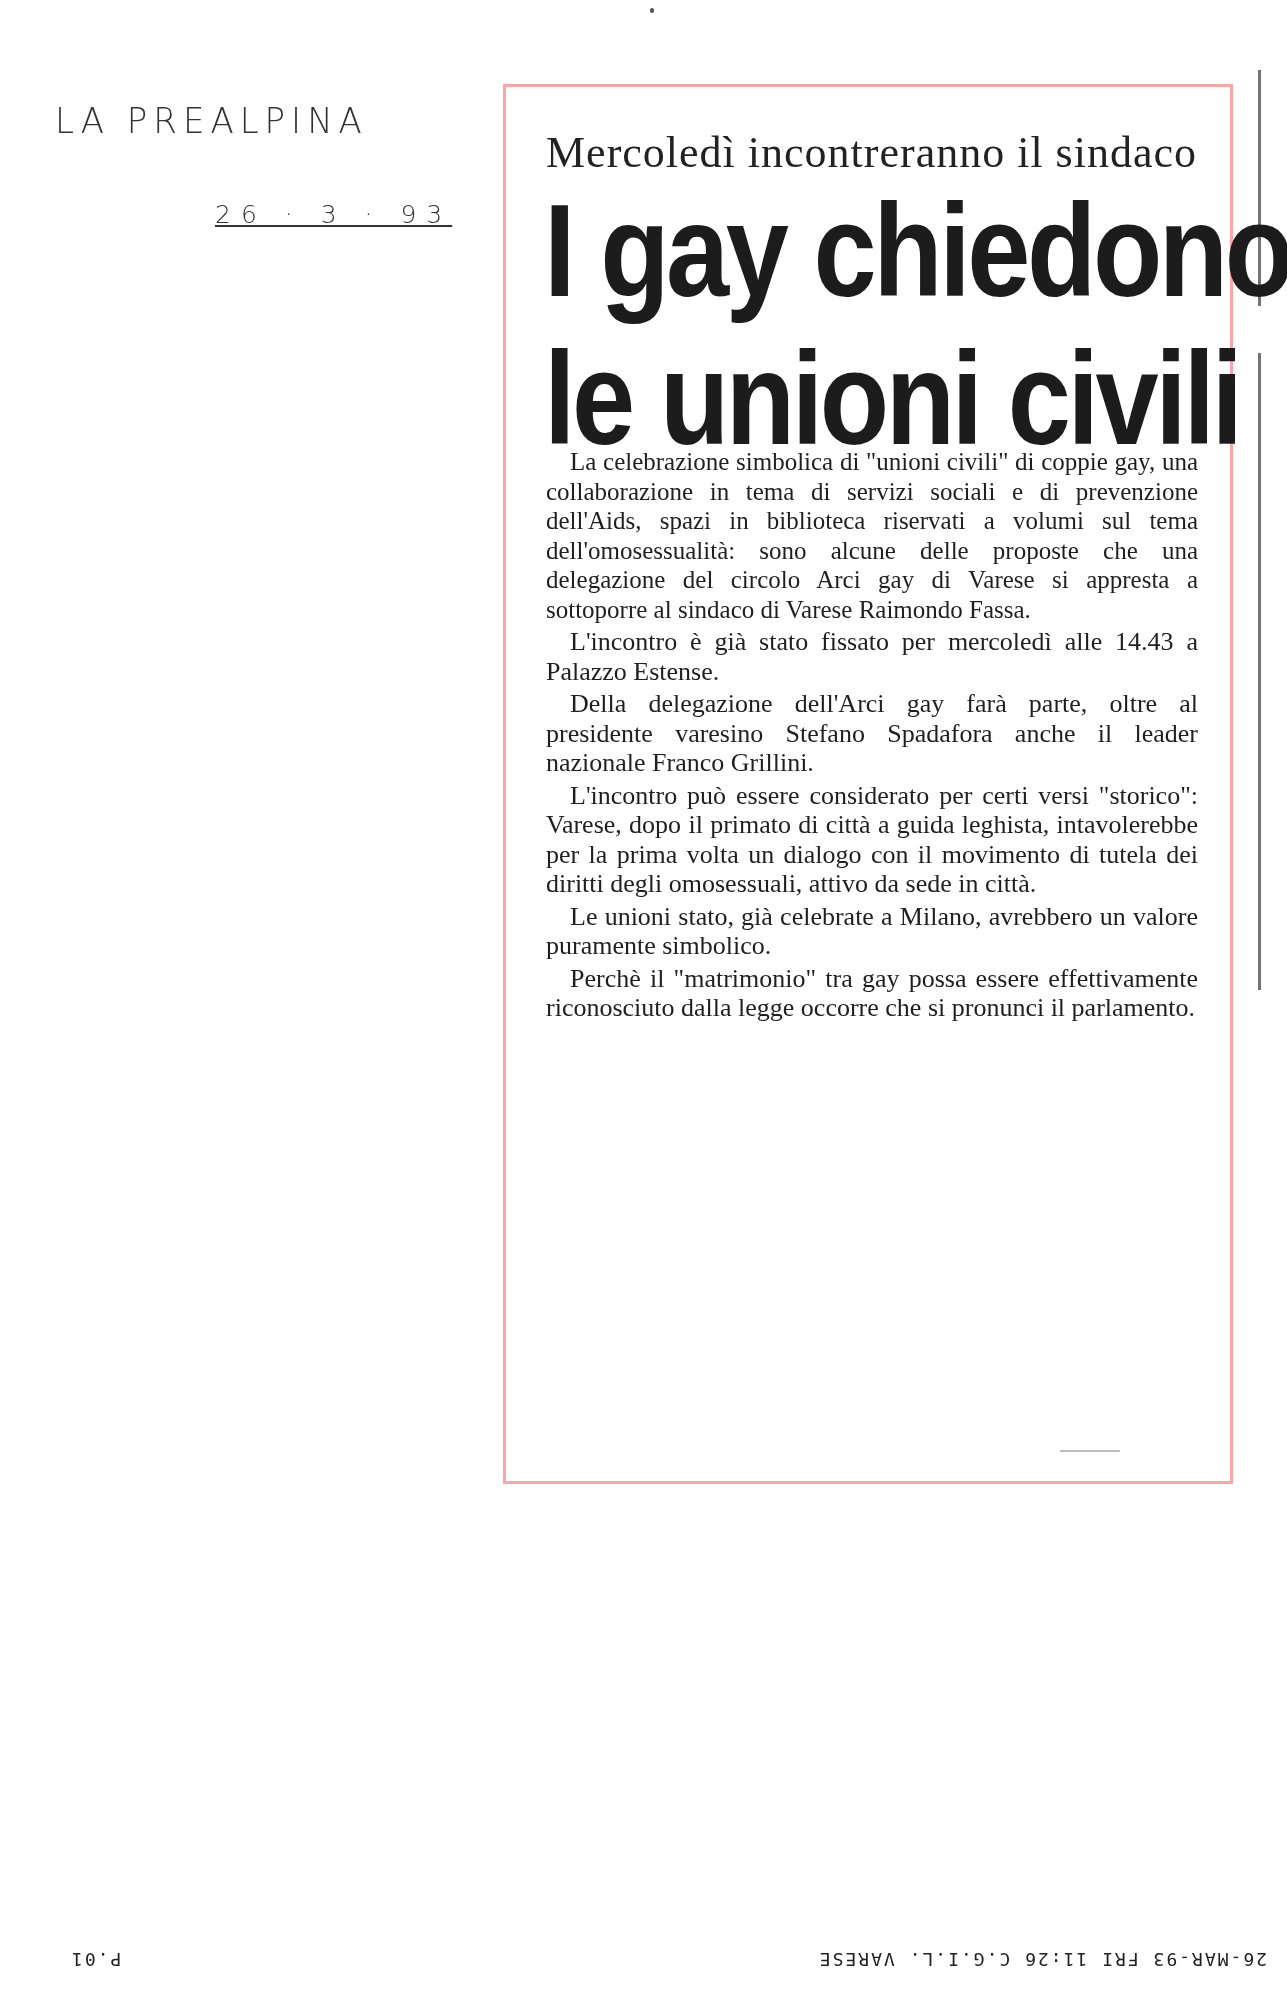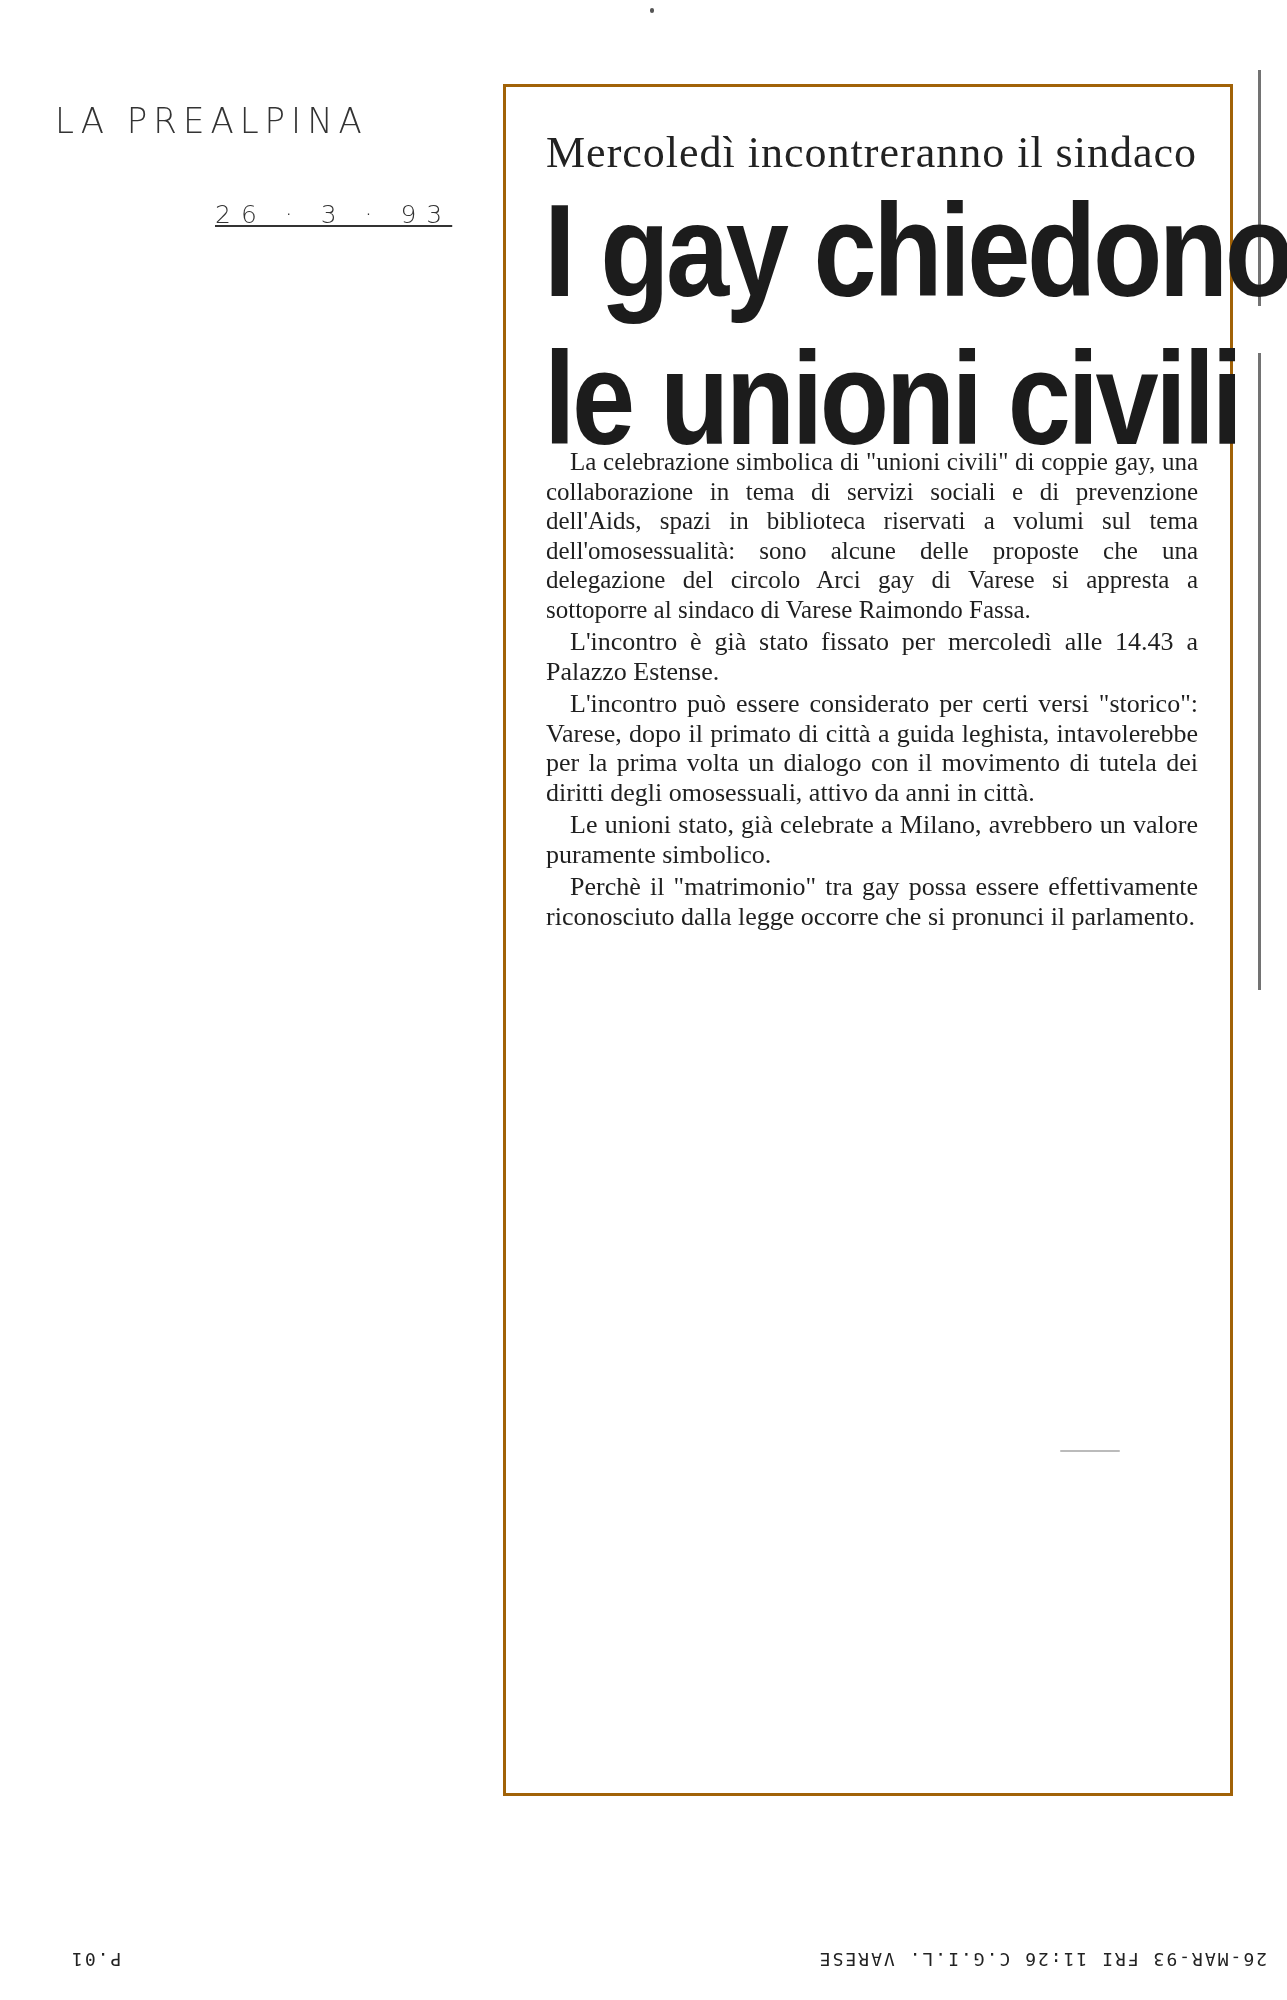--- a/index.html
+++ b/index.html
@@ -9,22 +9,22 @@
     font-family: "Liberation Serif", serif;
   }
   .hand {
     position: absolute; font-family: "DejaVu Sans", sans-serif;
     color: #333; font-weight: 300; letter-spacing: 6px;
   }
   .hand.source { left: 55px; top: 100px; font-size: 34px; transform: scaleY(1.05); }
   .hand.date { left: 215px; top: 200px; font-size: 25px; letter-spacing: 10px; text-decoration: underline; }
 
   .clip {
-    position: absolute; left: 503px; top: 84px; width: 730px; height: 1712px;
-    border: 3px solid #a16207; border-top-width: 3px;
+    position: absolute; left: 503px; top: 84px; width: 730px; height: 1400px;
+    border: 3px solid #fca5a5; border-top-width: 3px;
     box-sizing: border-box;
   }
   .edge-line {
     position: absolute; left: 1258px; top: 70px; width: 3px; height: 1180px;
     background: linear-gradient(#444 0 20%, transparent 20% 24%, #444 24% 78%, transparent 78% 100%);
     opacity: .75;
   }
   .kicker {
     position: absolute; left: 40px; top: 40px; right: 20px;
     font-size: 44px; letter-spacing: 1px; color: #222; white-space: nowrap;
@@ -63,21 +63,22 @@
 
 <div class="clip">
   <div class="kicker">Mercoledì incontreranno il sindaco</div>
   <div class="headline">
     <div class="l1">I gay chiedono</div>
     <div class="l2">le unioni civili</div>
   </div>
   <div class="body-text">
     <p class="lead">La celebrazione simbolica di "unioni civili" di coppie gay, una collaborazione in tema di servizi sociali e di prevenzione dell'Aids, spazi in biblioteca riservati a volumi sul tema dell'omosessualità: sono alcune delle proposte che una delegazione del circolo Arci gay di Varese si appresta a sottoporre al sindaco di Varese Raimondo Fassa.</p>
     <p>L'incontro è già stato fissato per mercoledì alle 14.43 a Palazzo Estense.</p>
-    <p>L'incontro può essere considerato per certi versi "storico": Varese, dopo il primato di città a guida leghista, intavolerebbe per la prima volta un dialogo con il movimento di tutela dei diritti degli omosessuali, attivo da anni in città.</p>
+    <p>Della delegazione dell'Arci gay farà parte, oltre al presidente varesino Stefano Spadafora anche il leader nazionale Franco Grillini.</p>
+    <p>L'incontro può essere considerato per certi versi "storico": Varese, dopo il primato di città a guida leghista, intavolerebbe per la prima volta un dialogo con il movimento di tutela dei diritti degli omosessuali, attivo da sede in città.</p>
     <p>Le unioni stato, già celebrate a Milano, avrebbero un valore puramente simbolico.</p>
     <p>Perchè il "matrimonio" tra gay possa essere effettivamente riconosciuto dalla legge occorre che si pronunci il parlamento.</p>
   </div>
 </div>
 
 <div class="speck" style="left:650px;top:8px;"></div>
 <div class="speck" style="left:1060px;top:1450px;width:60px;height:2px;background:#bbb;"></div>
 
 <div class="fax-header">
   <span class="left">26-MAR-93 FRI 11:26 C.G.I.L. VARESE</span>

